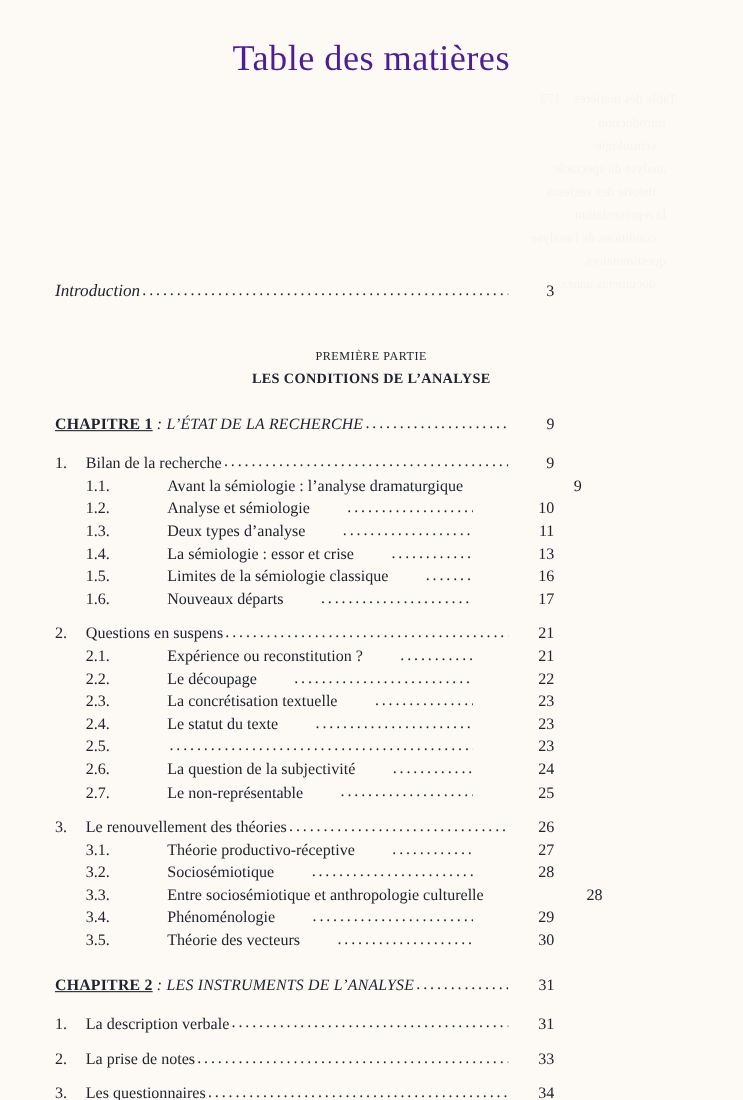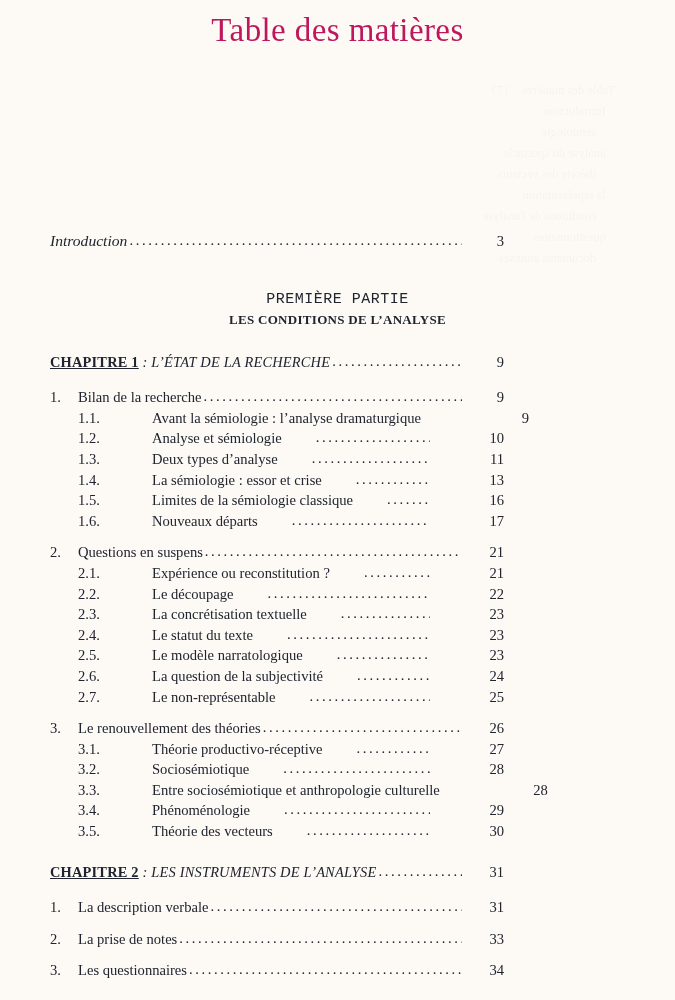--- a/index.html
+++ b/index.html
@@ -39,23 +39,23 @@
     width: 675px;
     height: 1000px;
     box-sizing: border-box;
     padding: 0;
   }
 
   .toc-title {
     text-align: center;
     font-size: 33px;
     letter-spacing: 0.4px;
-    color: #be185d;
+    color: #4c1d95;
     margin: 0;
-    padding-top: 12px;
+    padding-top: 36px;
     font-weight: normal;
     font-family: "Liberation Serif", "DejaVu Serif", serif;
   }
 
   .spacer-top { height: 182px; }
 
   
   .row {
     display: flex;
     align-items: baseline;
@@ -99,23 +99,22 @@
   .row.intro .pageno { font-style: normal; }
 
   
   .part {
     text-align: center;
     margin-top: 38px;
     margin-bottom: 22px;
     line-height: 20px;
   }
   .part .part-line1 {
-    font-size: 15px;
+    font-size: 11px;
     letter-spacing: 0.5px;
-    font-family: Liberation Mono, monospace;
   }
   .part .part-line2 {
     font-size: 13px;
     font-weight: bold;
     letter-spacing: 0.3px;
   }
 
   
   .row.chapter {
     font-size: 14.4px;
@@ -241,21 +240,20 @@
         <span class="pageno">23</span>
       </div>
       <div class="row lvl2">
         <span class="num">2.4.</span>
         <span class="label">Le statut du texte</span>
         <span class="leader">..................................................................................................</span>
         <span class="pageno">23</span>
       </div>
       <div class="row lvl2">
         <span class="num">2.5.</span>
-        <span class="label">Le modèle narratologique</span>
         <span class="leader">..................................................................................................</span>
         <span class="pageno">23</span>
       </div>
       <div class="row lvl2">
         <span class="num">2.6.</span>
         <span class="label">La question de la subjectivité</span>
         <span class="leader">..................................................................................................</span>
         <span class="pageno">24</span>
       </div>
       <div class="row lvl2">

